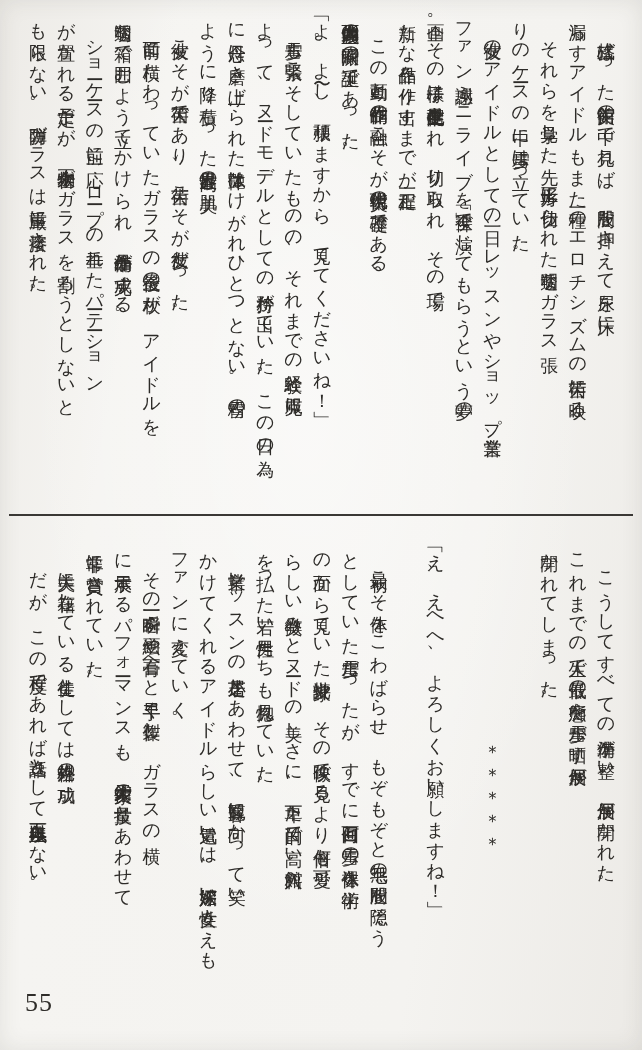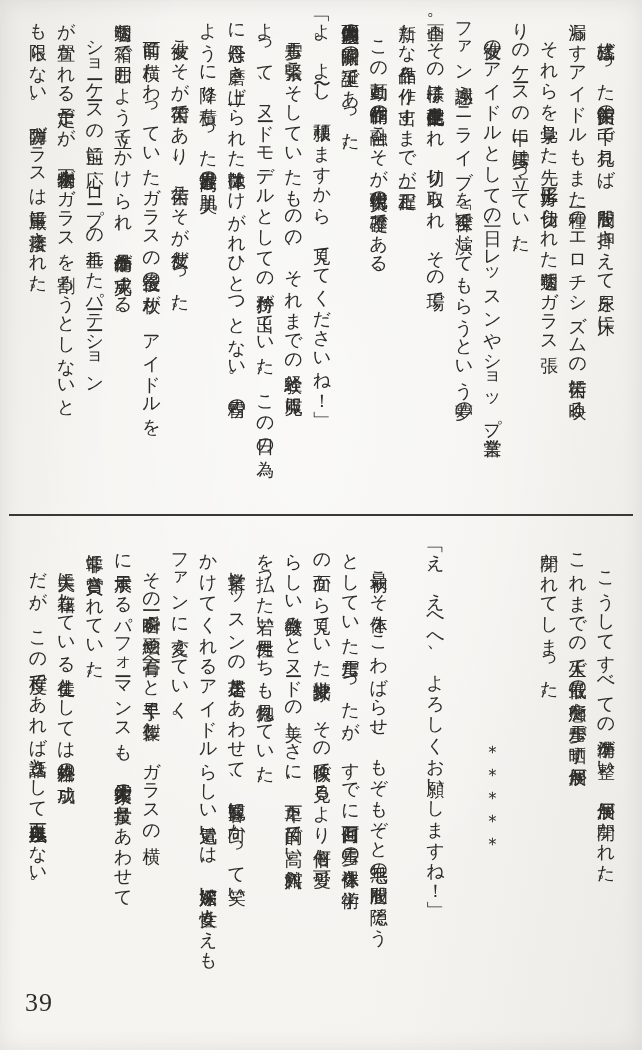--- a/index.html
+++ b/index.html
@@ -101,14 +101,14 @@
       <div class="vline indent">営業レッスンの小芝居とあわせて、観覧客に向かって笑い</div>
       <div class="vline">かけてくれるアイドルらしい気遣いは、嫉妬深い女性さえも</div>
       <div class="vline">ファンに変えていく。</div>
       <div class="vline indent">その一瞬一瞬を絵画や石膏へと手早く製作し、ガラスの横</div>
       <div class="vline">に展示するパフォーマンスも、天才美術家の技量とあわせて</div>
       <div class="vline">非常に賞賛されていた。</div>
       <div class="vline indent">美大に在籍している生徒としては規格外の成功。</div>
       <div class="vline indent">だが、この程度であれば逸話として五百年以上残らない。</div>
     </div>
 
-  <div class="page-number">39</div>
+  <div class="page-number">55</div>
 </div>
 
 </body></html>

